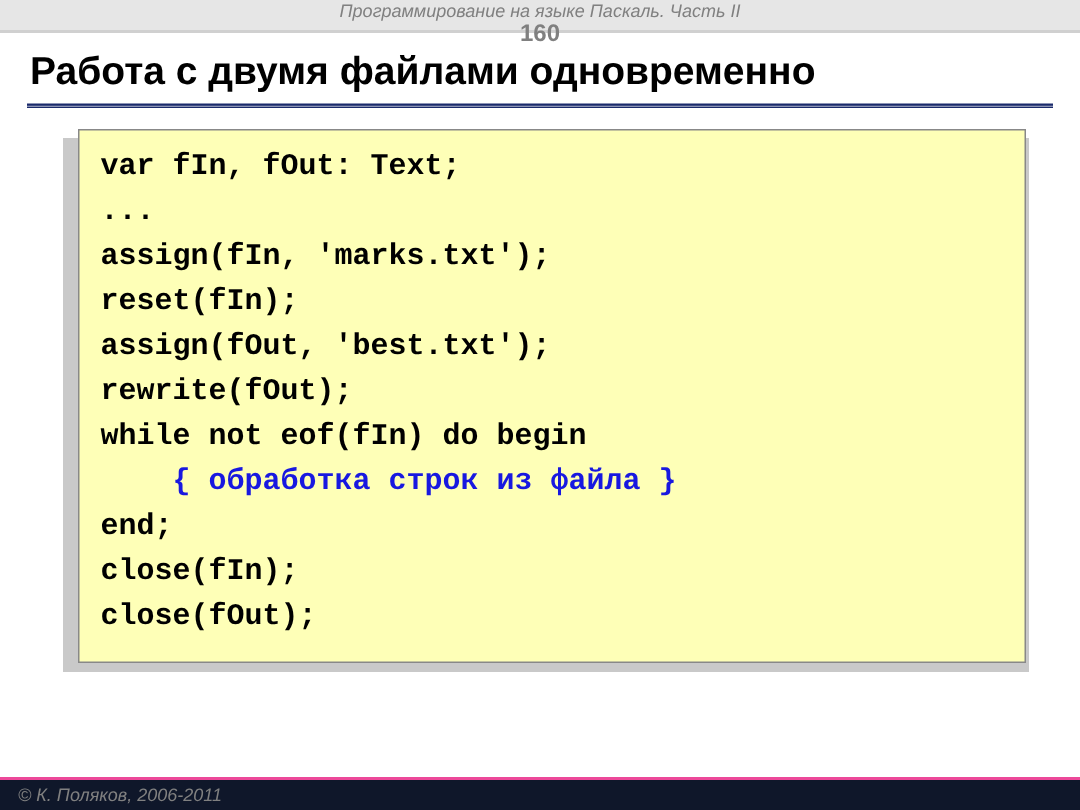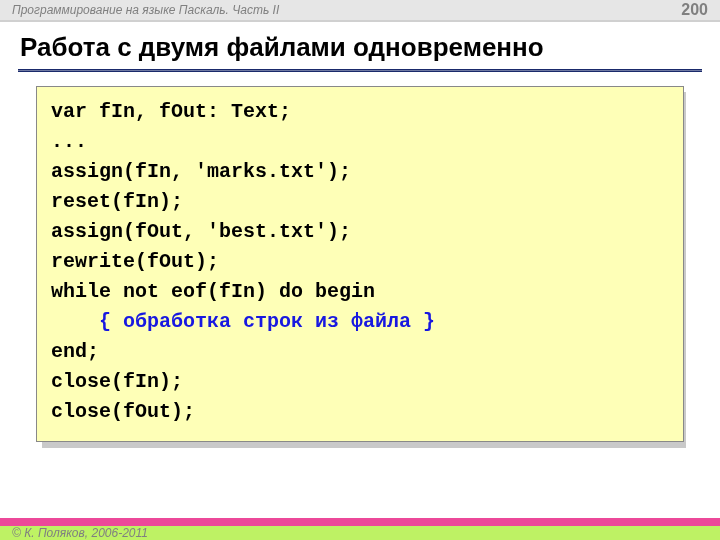--- a/index.html
+++ b/index.html
@@ -4,21 +4,21 @@
 <style>
   * { margin: 0; padding: 0; box-sizing: border-box; }
   html, body { width: 720px; height: 540px; font-family: Arial, sans-serif; background: #fff; overflow: hidden; }
   .slide { width: 720px; height: 540px; position: relative; background: #fff; }
   .header-bar {
     height: 22px;
     background: #e6e6e6;
     border-bottom: 2px solid #d0d0d0;
     display: flex; align-items: center; justify-content: space-between;
     padding: 0 12px;
-    font-size: 12px; font-style: italic; color: #808080;
+    font-size: 12px; font-style: italic; color: #808080; flex-direction: column;
   }
   .page-number { font-style: normal; font-weight: bold; font-size: 16px; color: #808080; }
   .title {
     padding: 10px 24px 6px 20px;
     font-size: 26px; font-weight: bold; color: #000;
   }
   .title-underline {
     margin: 0 18px;
     height: 3px;
     background: linear-gradient(to bottom, #1a2a6b 0%, #1a2a6b 60%, #fff 100%);
@@ -35,40 +35,41 @@
   .code-box {
     position: relative;
     background: #feffb7;
     border: 1px solid #888;
     padding: 10px 14px 14px 14px;
     font-family: "Courier New", monospace;
     font-size: 20px; font-weight: bold;
     line-height: 1.5;
     color: #000;
     white-space: pre;
+    margin-left: 16px;
   }
   .code-box .comment { color: #1818e0; }
   .footer {
     position: absolute; left: 0; right: 0; bottom: 0;
     height: 22px;
-    background: #bef264;
-    border-top: 8px solid #ec4899;
+    background: #0f172a;
+    border-top: 2px solid #ec4899;
     display: flex; align-items: center; justify-content: space-between;
     padding: 0 12px;
     font-size: 12px; font-style: italic; color: #808080;
   }
 </style>
 </head>
 <body>
 
 <div class="slide">
 
   <div class="header-bar">
     <span>Программирование на языке Паскаль. Часть II</span>
-    <span class="page-number">200</span>
+    <span class="page-number">160</span>
   </div>
 
   <div class="title">Работа с двумя файлами одновременно</div>
   <div class="title-underline"></div>
 
   <div class="code-wrap">
     <div class="code-shadow"></div>
     <div class="code-box"><span>var fIn, fOut: Text;</span>
 <span>...</span>
 <span>assign(fIn, 'marks.txt');</span>

